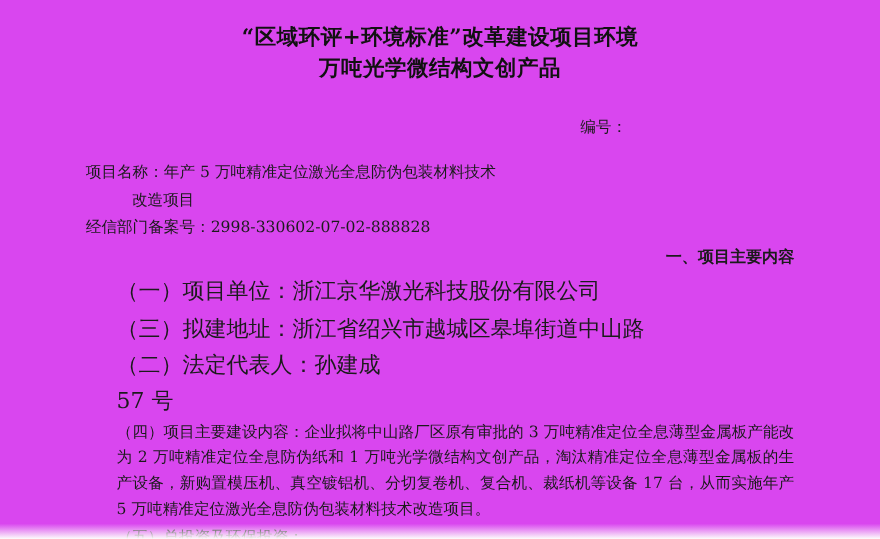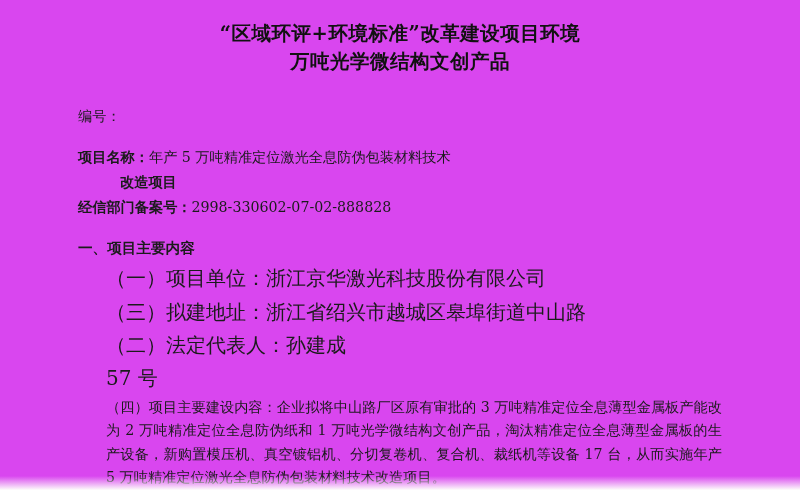--- a/index.html
+++ b/index.html
@@ -37,47 +37,47 @@
   .meta-block {
     margin-top: 30px;
   }
   .field-row {
     font-size: 14.2px;
     line-height: 1.62;
     margin-bottom: 2px;
     text-indent: 0;
   }
   .field-row .label {
-    font-weight: bold;
+    font-weight: normal;
   }
   .section-heading {
     font-size: 14.6px;
     font-weight: bold;
     line-height: 1.7;
-    margin-top: 17px;
+    margin-top: 3px;
+    text-align: right;
   }
   .sub-item {
     font-size: 20px;
     line-height: 1.62;
     padding-left: 28px;
     margin-top: 1px;
   }
   .para {
     font-size: 14.2px;
     line-height: 1.66;
     text-align: justify;
     margin-top: 1px;
   }
   .para.hang {
     padding-left: 28px;
     text-indent: 0;
   }
   .para-indent {
     padding-left: 42px;
-    font-weight: bold;
   }
   .fade-bottom {
     position: absolute;
     left: 0;
     right: 0;
     bottom: 0;
     height: 14px;
     background: linear-gradient(to bottom, rgba(253,253,251,0), rgba(253,253,251,1));
     pointer-events: none;
   }
@@ -86,21 +86,21 @@
 <body>
 
 <div class="page">
 
   <div class="doc-title">
     <span class="line">“区域环评+环境标准”改革建设项目环境</span>
     <span class="line">万吨光学微结构文创产品</span>
   </div>
 
   <div class="meta-block">
-    <div class="field-row" style="text-align:left; padding-right:152px; margin-top:6px;">
+    <div class="field-row" style="text-align:right; padding-right:152px; margin-top:6px;">
       <span>编号：</span>
     </div>
   </div>
 
   <div style="height:16px"></div>
 
   <div class="field-row">
     <span class="label">项目名称：</span><span>年产 5 万吨精准定位激光全息防伪包装材料技术</span>
   </div>
   <div class="field-row para-indent">

